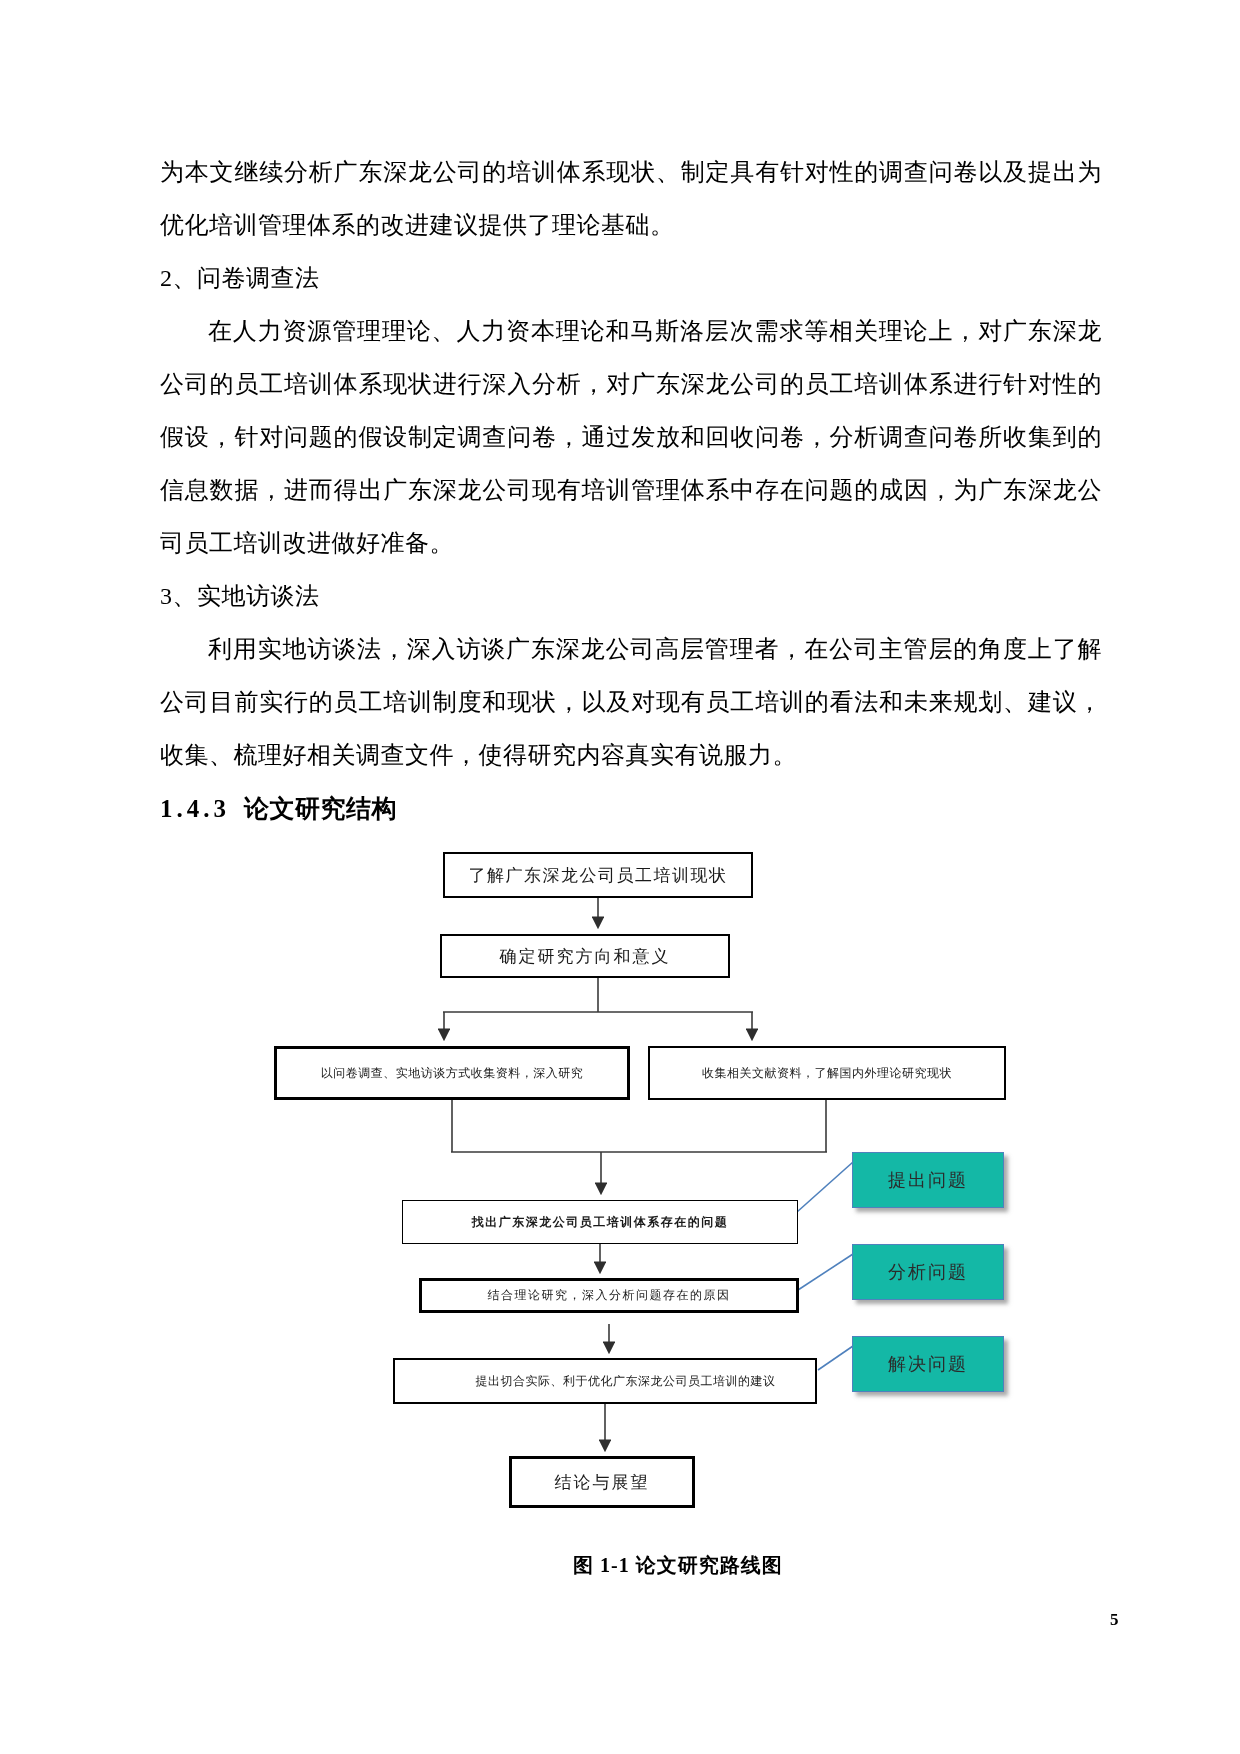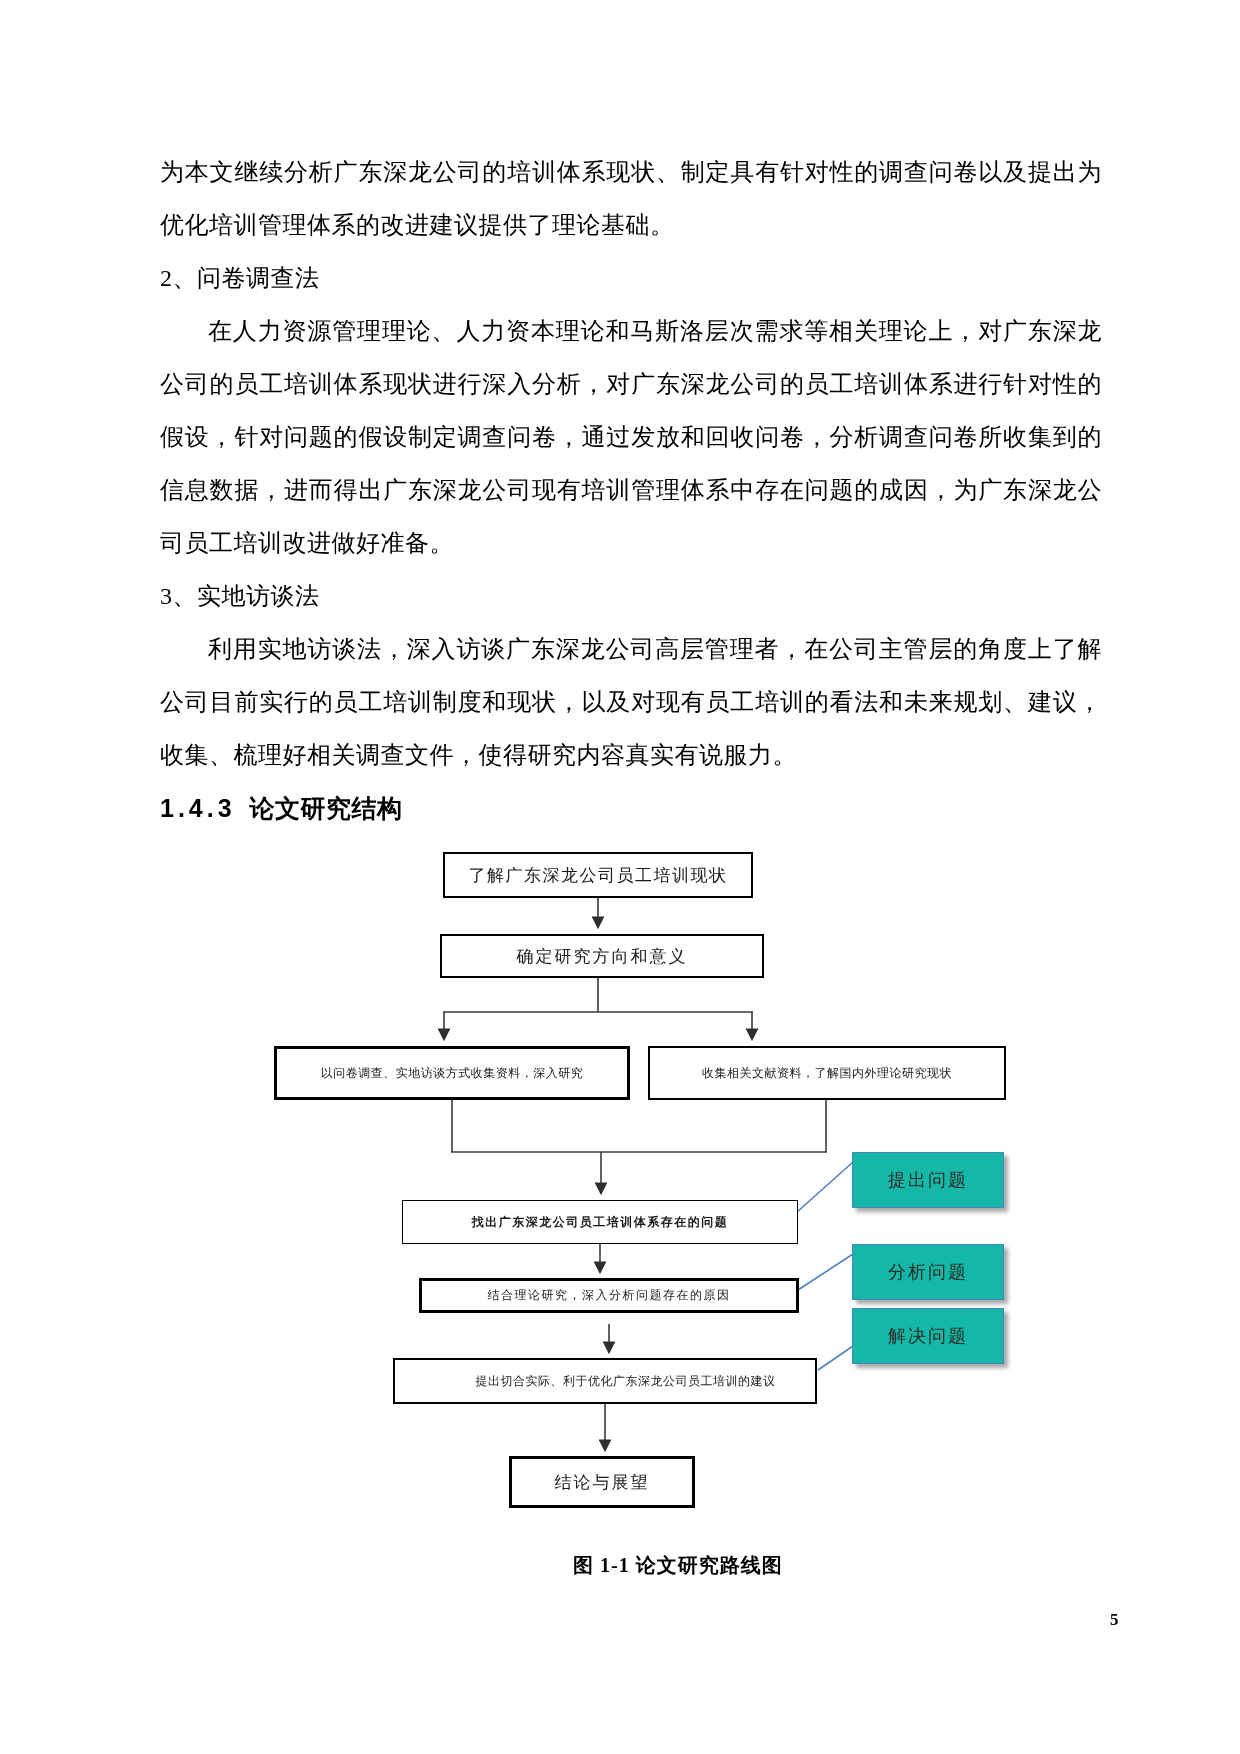--- a/index.html
+++ b/index.html
@@ -12,48 +12,48 @@
     position:absolute;left:160px;top:146px;width:942px;
     font-size:24px;line-height:53px;letter-spacing:0.5px;
     text-align:justify;text-justify:inter-ideograph;
   }
   .textblock p{margin:0;}
   .p-indent{text-indent:48px;}
   .list-heading{text-indent:0;}
   .section-heading{
     margin:0;font-size:25px;font-weight:bold;line-height:53px;letter-spacing:0.5px;
   }
-  .section-heading .sec-num{letter-spacing:4px;margin-right:14px;font-family:Liberation Sans, sans-serif;}
+  .section-heading .sec-num{letter-spacing:4px;margin-right:14px;font-family:Liberation Serif, serif;}
   
   .flowchart{position:absolute;left:0;top:840px;width:1240px;height:700px;}
   .fc-svg{position:absolute;left:0;top:0;width:1240px;height:700px;}
   .fc-box{
     position:absolute;display:flex;align-items:center;justify-content:center;
     background:#fff;border:2px solid #000;box-sizing:border-box;
     font-size:12px;letter-spacing:1.5px;color:#1a1a1a;text-align:center;white-space:nowrap;
   }
   .fc-thick{border-width:3px;}
   .fc-thin{border-width:1px;font-weight:bold;}
   .fc-b1{left:443px;top:12px;width:310px;height:46px;font-size:17px;}
-  .fc-b2{left:440px;top:94px;width:324px;height:44px;font-size:17px;letter-spacing:2px;}
+  .fc-b2{left:440px;top:94px;width:290px;height:44px;font-size:17px;letter-spacing:2px;}
   .fc-b3l{left:274px;top:206px;width:356px;height:54px;letter-spacing:0.5px;}
   .fc-b3r{left:648px;top:206px;width:358px;height:54px;letter-spacing:0.5px;}
   .fc-b4{left:402px;top:360px;width:396px;height:44px;}
   .fc-b5{left:419px;top:438px;width:380px;height:35px;}
   .fc-b6{left:393px;top:518px;width:424px;height:46px;letter-spacing:0.5px;padding-left:41px;}
   .fc-b7{left:509px;top:616px;width:186px;height:52px;font-size:17px;letter-spacing:2px;}
   .fc-side{
     position:absolute;width:152px;height:56px;display:flex;align-items:center;justify-content:center;
     background:#14b8a6;border:1.5px solid #4f81bd;box-sizing:border-box;
     box-shadow:4px 4px 4px rgba(100,100,100,0.55);
     font-size:18px;letter-spacing:2px;color:#2b2b2b;
   }
   .fc-sA{left:852px;top:312px;}
   .fc-sB{left:852px;top:404px;}
-  .fc-sC{left:852px;top:468px;}
+  .fc-sC{left:852px;top:496px;}
   
   .caption{
     position:absolute;left:573px;top:1552px;font-size:20px;font-weight:bold;letter-spacing:1px;
   }
   .pagenum{position:absolute;left:1110px;top:1610px;font-size:17px;font-weight:bold;}
 </style>
 </head>
 <body>
 
 <div class="page">

